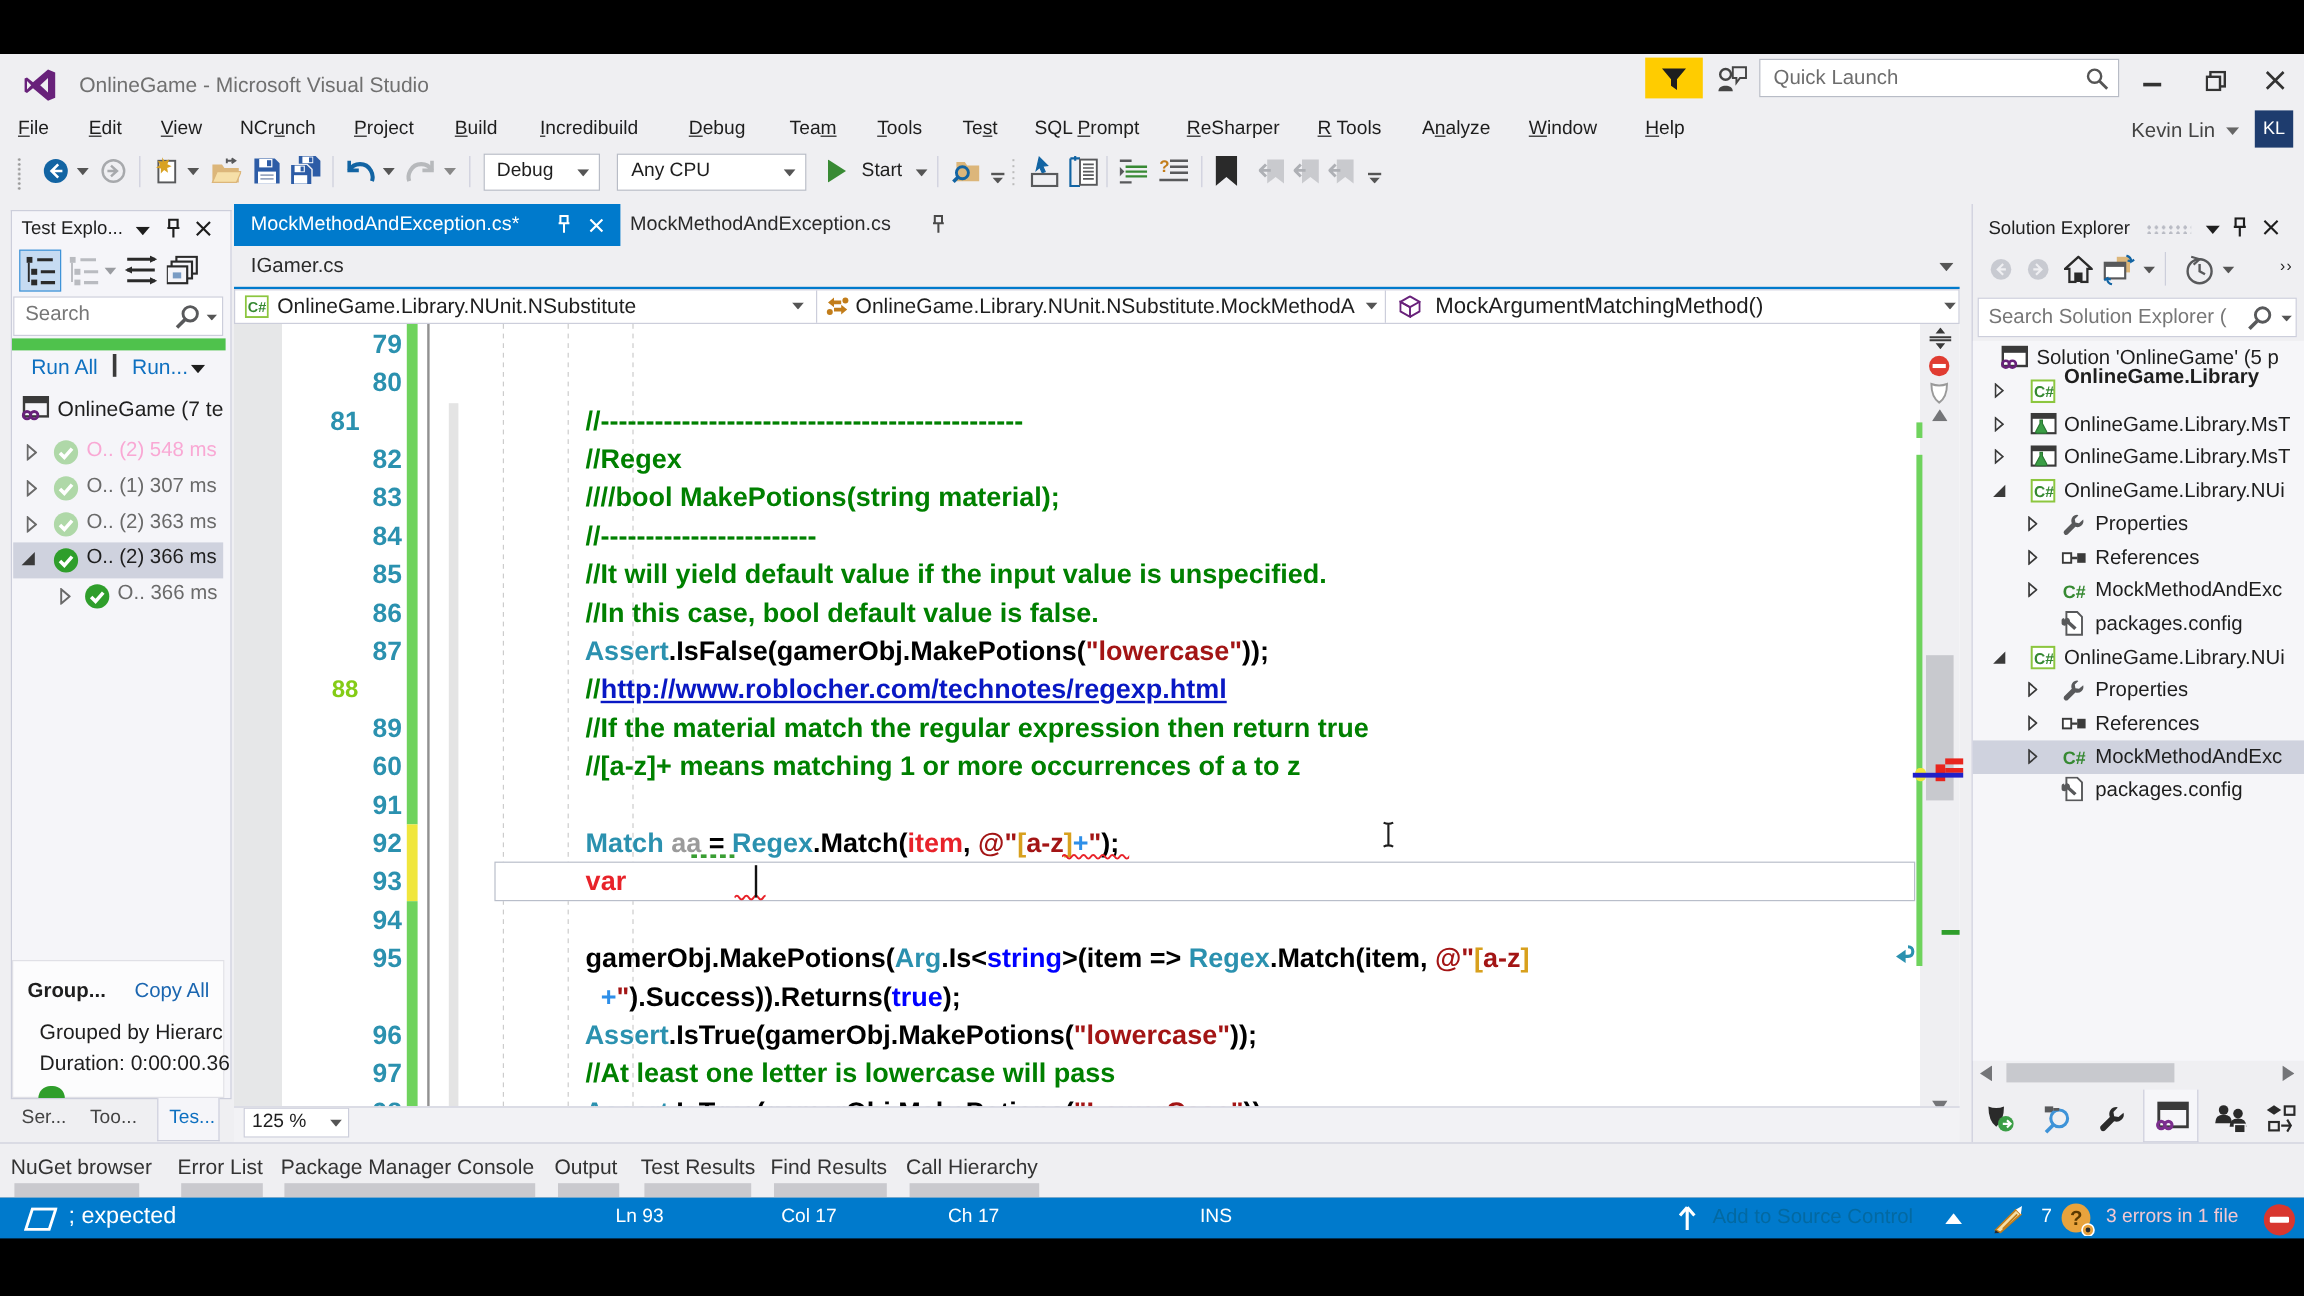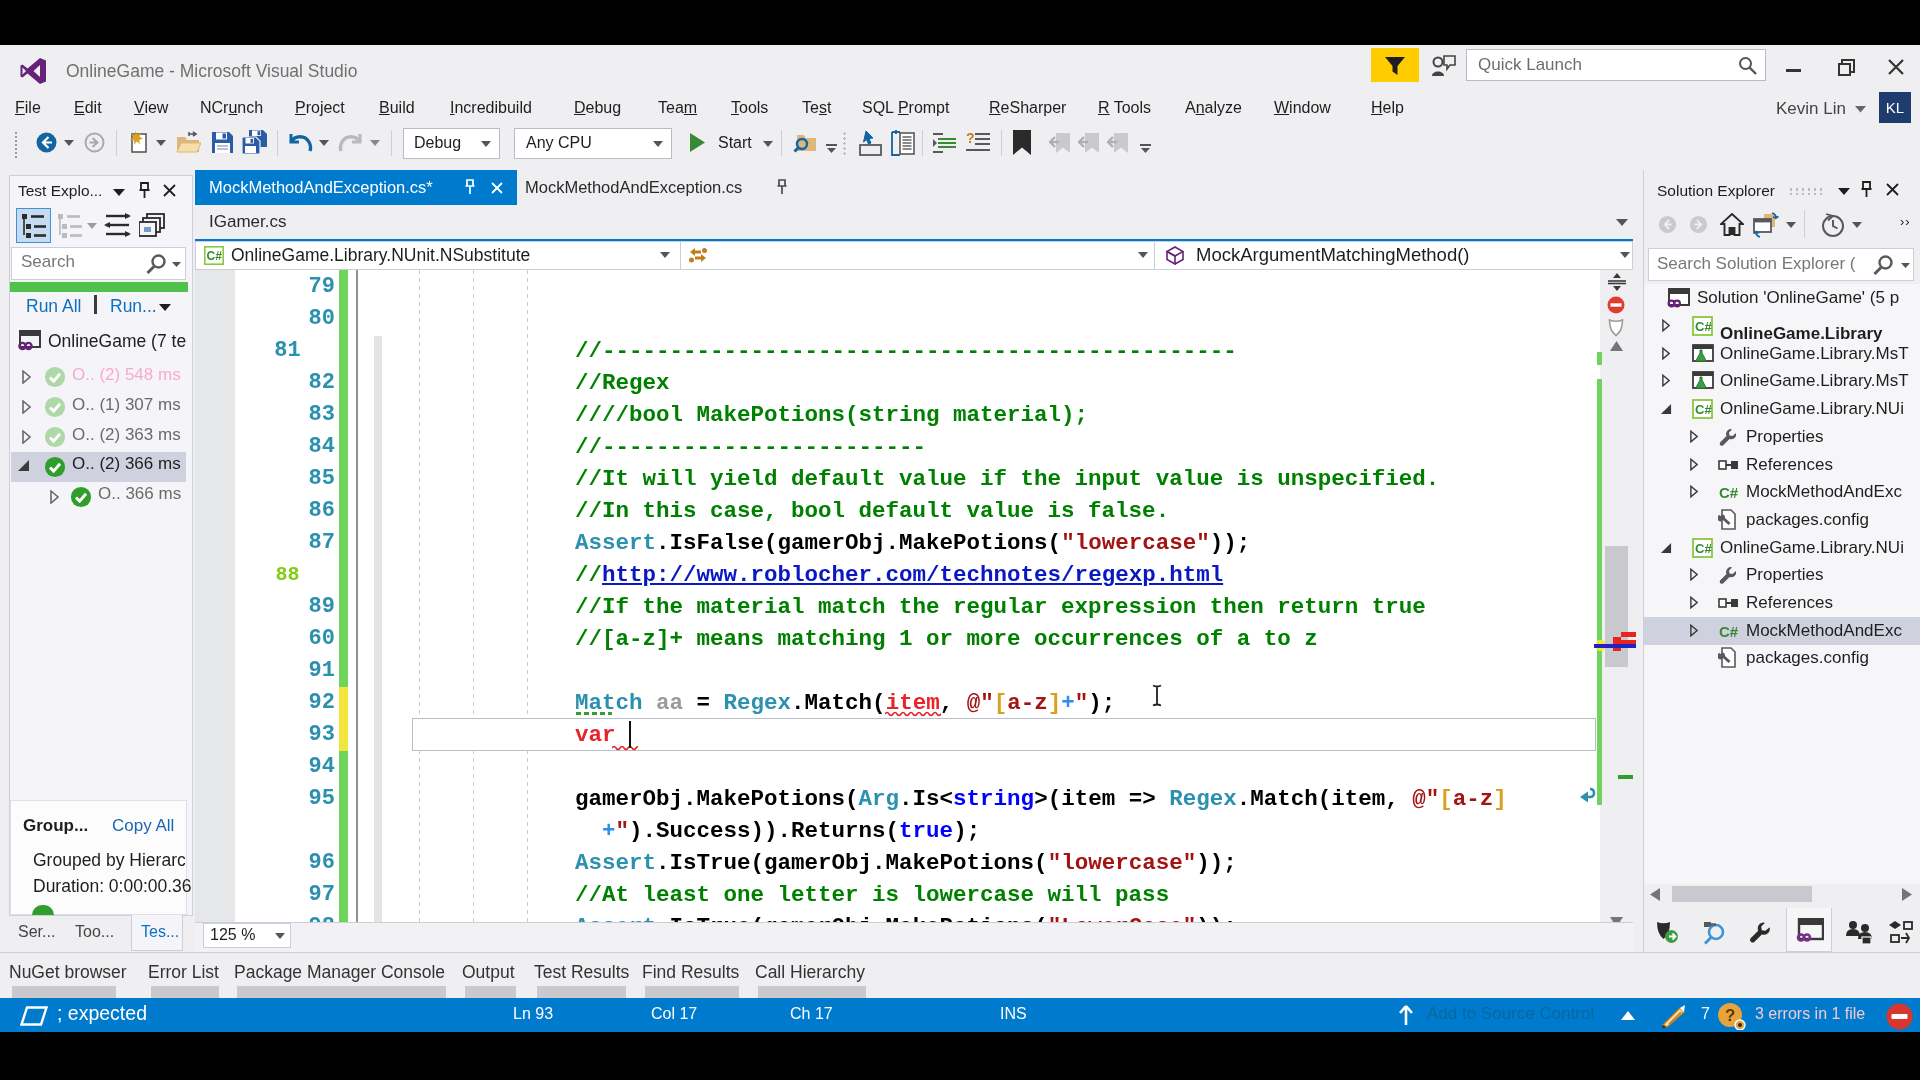--- a/index.html
+++ b/index.html
@@ -1,19 +1,19 @@
 <!DOCTYPE html>
 <html><head><meta charset="utf-8"><title>OnlineGame - Microsoft Visual Studio</title><style>
 *{margin:0;padding:0;box-sizing:border-box}
 html,body{width:1920px;height:1080px;overflow:hidden;background:#000}
 body{font-family:"Liberation Sans",sans-serif;}
 .abs{position:absolute}
 #app{position:relative;width:1920px;height:1080px;background:#000}
 #chrome{position:absolute;left:0;top:45px;width:1920px;height:953px;background:#EFEFF2}
-.mono{font-family:Liberation Mono, monospace;}
+.mono{font-family:Liberation Sans, sans-serif;}
 .u{text-decoration:underline}
 svg{display:block}
 </style></head><body>
 <div id="app">
     <div id="chrome"></div>
     <svg class="abs" style="left:19px;top:56px" width="30" height="30" viewBox="0 0 30 30">
       <path d="M21 2 L27 4.5 V25.5 L21 28 L8.5 17.5 L3.5 21.5 L1.5 20.5 V9.5 L3.5 8.5 L8.5 12.5 Z" fill="#68217A"></path>
       <path d="M21 9 L14.5 15 L21 21 Z" fill="#EFEFF2"></path>
       <path d="M3.5 11.5 L7 15 L3.5 18.5 Z" fill="#EFEFF2"></path>
     </svg>
@@ -374,20 +374,21 @@
     <div class="abs" style="left:231px;top:245px;font-size:17.5px;color:#1E1E1E">OnlineGame.Library.NUnit.NSubstitute</div>
     <svg class="abs" style="left:660px;top:252px" width="10" height="6" viewBox="0 0 10 6">
       <path d="M0 0 H10 L5 6 Z" fill="#555"></path>
     </svg>
     <svg class="abs" style="left:688px;top:247px" width="20" height="17" viewBox="0 0 20 17">
       <path d="M2 5 L7 1 V3.5 H13 V6.5 H7 V9 Z" fill="#C27D1A"></path>
       <path d="M18 11 L13 7 V9.5 H7 V12.5 H13 V15 Z" fill="#C27D1A"></path>
       <circle cx="3.5" cy="13" r="2.5" fill="#C27D1A"></circle>
       <circle cx="16.5" cy="3.5" r="2.5" fill="#C27D1A"></circle>
     </svg>
+    <div class="abs" style="left:713px;top:245px;font-size:17.5px;color:#1E1E1E">OnlineGame.Library.NUnit.NSubstitute.MockMethodA</div>
     <svg class="abs" style="left:1138px;top:252px" width="10" height="6" viewBox="0 0 10 6">
       <path d="M0 0 H10 L5 6 Z" fill="#555"></path>
     </svg>
     <svg class="abs" style="left:1166px;top:246px" width="18" height="19" viewBox="0 0 18 19">
       <path d="M9 1 L17 5.5 L9 10 L1 5.5 Z" fill="none" stroke="#68217A" stroke-width="1.6"></path>
       <path d="M1 5.5 V13.5 L9 18 V10 Z" fill="none" stroke="#68217A" stroke-width="1.6"></path>
       <path d="M17 5.5 V13.5 L9 18" fill="none" stroke="#68217A" stroke-width="1.6"></path>
     </svg>
     <div class="abs" style="left:1196px;top:244px;font-size:18.5px;color:#1E1E1E">MockArgumentMatchingMethod()</div>
     <svg class="abs" style="left:1620px;top:252px" width="10" height="6" viewBox="0 0 10 6">
@@ -554,21 +555,21 @@
       </g>
     </svg>
     <div class="abs" style="left:1697px;top:288px;font-size:17px;color:#1E1E1E;white-space:nowrap;overflow:hidden;max-width:219px">Solution 'OnlineGame' (5 p</div>
     <svg class="abs" style="left:1662px;top:319px" width="8" height="13" viewBox="0 0 9 14">
       <path d="M1 1 L8 7 L1 13 Z" fill="none" stroke="#3A3A3A" stroke-width="1.6"></path>
     </svg>
     <svg class="abs" style="left:1692px;top:316px" width="21" height="20" viewBox="0 0 21 20">
       <rect x="1" y="1" width="19" height="18" fill="#FFF" stroke="#8CC63F" stroke-width="1.8"></rect>
       <text x="3" y="15" font-size="13" font-weight="bold" fill="#368932" font-family="Liberation Sans">C#</text>
     </svg>
-    <div class="abs" style="left:1720px;top:324px;font-size:17px;color:#1E1E1E;white-space:nowrap;overflow:hidden;max-width:196px"><b>OnlineGame.Library</b></div>
+    <div class="abs" style="left:1720px;top:304px;font-size:17px;color:#1E1E1E;white-space:nowrap;overflow:hidden;max-width:196px"><b>OnlineGame.Library</b></div>
     <svg class="abs" style="left:1662px;top:347px" width="8" height="13" viewBox="0 0 9 14">
       <path d="M1 1 L8 7 L1 13 Z" fill="none" stroke="#3A3A3A" stroke-width="1.6"></path>
     </svg>
     <svg class="abs" style="left:1692px;top:344px" width="22" height="20" viewBox="0 0 22 20">
       <rect x="1" y="1" width="20" height="16" fill="#FFF" stroke="#3A3A3A" stroke-width="1.8"></rect>
       <rect x="1" y="1" width="20" height="4" fill="#3A3A3A"></rect>
       <path d="M8 6 V9 L4.5 15.5 Q4 17 5.5 17 H12.5 Q14 17 13.5 15.5 L10 9 V6 Z" fill="#3B9E46" stroke="#2A7A33" stroke-width="1"></path>
     </svg>
     <div class="abs" style="left:1720px;top:344px;font-size:17px;color:#1E1E1E;white-space:nowrap;overflow:hidden;max-width:196px">OnlineGame.Library.MsT</div>
     <svg class="abs" style="left:1662px;top:374px" width="8" height="13" viewBox="0 0 9 14">

